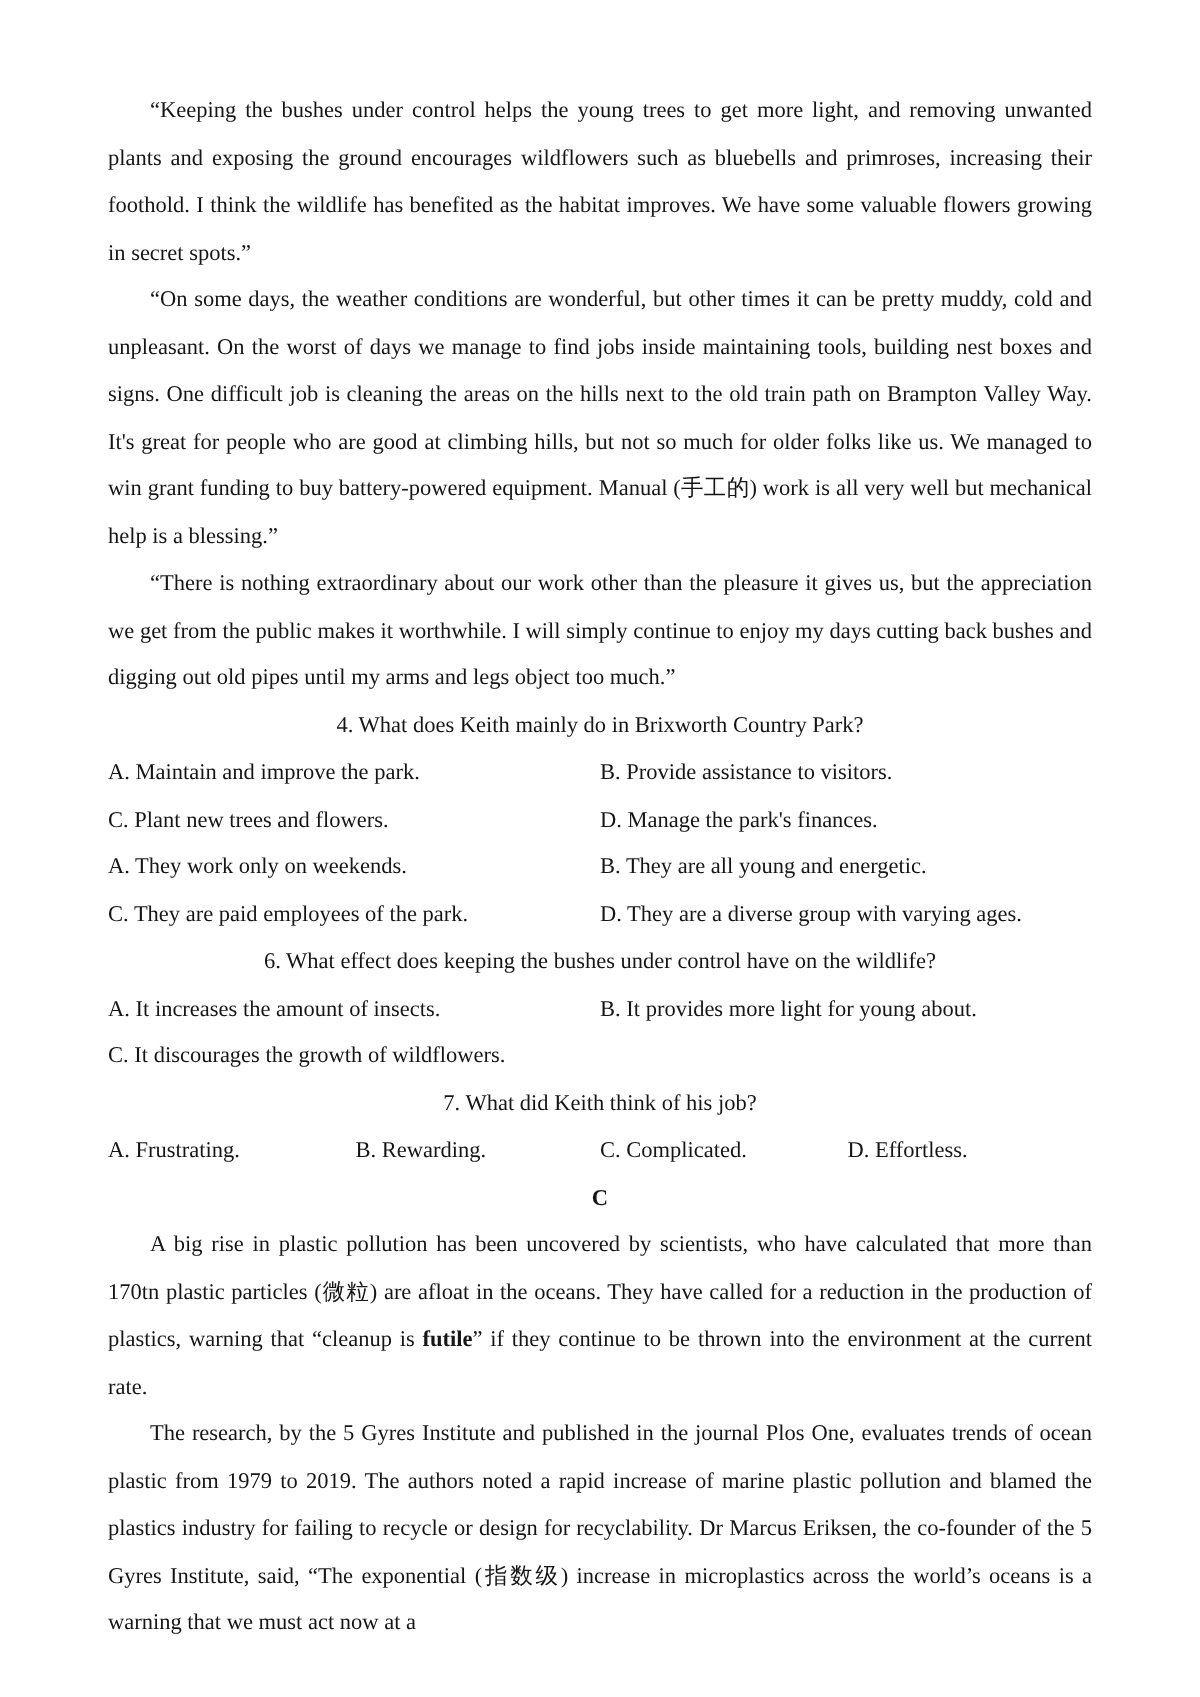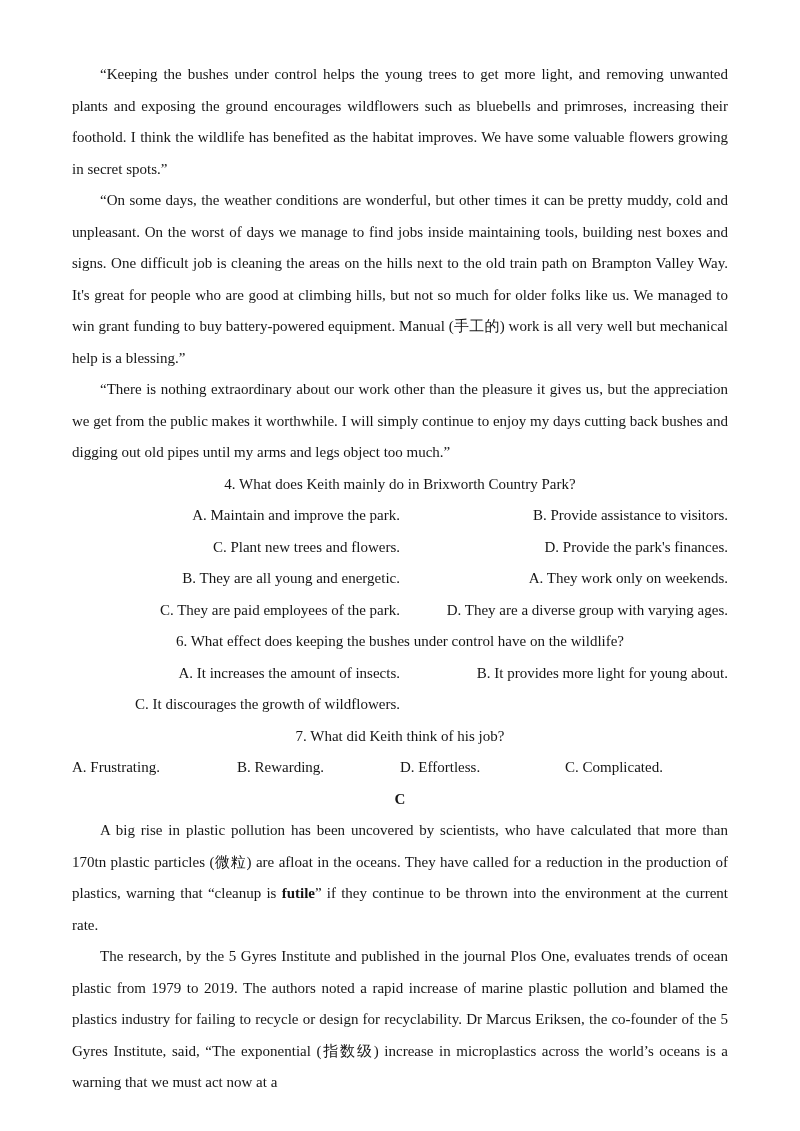--- a/index.html
+++ b/index.html
@@ -12,21 +12,21 @@
     font-family: "Liberation Serif", "DejaVu Serif", serif;
     font-size: 15px;
     overflow: hidden;
   }
   .page { padding: 59px 72px 0 72px; }
   .page p, .opts { margin: 0; line-height: 31.5px; }
   .para { text-align: justify; }
   .indent { text-indent: 28px; }
   .qline { text-align: center; }
   .opts { display: grid; }
-  .opts-2col { grid-template-columns: 328px 1fr; text-align: right; }
+  .opts-2col { grid-template-columns: 328px 1fr; }
   .opts-4col { grid-template-columns: 165px 163px 165px 1fr; }
   .opt { line-height: 31.5px; }
   .section-heading { text-align: center; font-weight: bold; }
   .futile { font-weight: bold; }
 </style>
 </head>
 <body>
 
 <div class="page">
 
@@ -35,43 +35,43 @@
 
   <p class="para indent">“On some days, the weather conditions are wonderful, but other times it can be pretty muddy, cold and unpleasant. On the worst of days we manage to find jobs inside maintaining tools, building nest boxes and signs. One difficult job is cleaning the areas on the hills next to the old train path on Brampton Valley Way. It's great for people who are good at climbing hills, but not so much for older folks like us. We managed to win grant funding to buy battery-powered equipment. Manual (手工的) work is all very well but mechanical help is a blessing.”</p>
 
   <p class="para indent">“There is nothing extraordinary about our work other than the pleasure it gives us, but the appreciation we get from the public makes it worthwhile. I will simply continue to enjoy my days cutting back bushes and digging out old pipes until my arms and legs object too much.”</p>
 
   <p class="qline"><span>4.</span> <span>What does Keith mainly do in Brixworth Country Park?</span></p>
   <div class="opts opts-2col">
     <div class="opt"><span>A.</span> <span>Maintain and improve the park.</span></div>
     <div class="opt"><span>B.</span> <span>Provide assistance to visitors.</span></div>
     <div class="opt"><span>C.</span> <span>Plant new trees and flowers.</span></div>
-    <div class="opt"><span>D.</span> <span>Provide the park's finances.</span></div>
+    <div class="opt"><span>D.</span> <span>Manage the park's finances.</span></div>
   </div>
 
   <div class="opts opts-2col">
+    <div class="opt"><span>A.</span> <span>They work only on weekends.</span></div>
     <div class="opt"><span>B.</span> <span>They are all young and energetic.</span></div>
-    <div class="opt"><span>A.</span> <span>They work only on weekends.</span></div>
     <div class="opt"><span>C.</span> <span>They are paid employees of the park.</span></div>
     <div class="opt"><span>D.</span> <span>They are a diverse group with varying ages.</span></div>
   </div>
 
   <p class="qline"><span>6.</span> <span>What effect does keeping the bushes under control have on the wildlife?</span></p>
   <div class="opts opts-2col">
     <div class="opt"><span>A.</span> <span>It increases the amount of insects.</span></div>
     <div class="opt"><span>B.</span> <span>It provides more light for young about.</span></div>
     <div class="opt"><span>C.</span> <span>It discourages the growth of wildflowers.</span></div>
   </div>
 
   <p class="qline"><span>7.</span> <span>What did Keith think of his job?</span></p>
   <div class="opts opts-4col">
     <div class="opt"><span>A.</span> <span>Frustrating.</span></div>
     <div class="opt"><span>B.</span> <span>Rewarding.</span></div>
+    <div class="opt"><span>C.</span> <span>Complicated.</span></div>
     <div class="opt"><span>D.</span> <span>Effortless.</span></div>
-    <div class="opt"><span>C.</span> <span>Complicated.</span></div>
   </div>
 
   <p class="section-heading">C</p>
 
   <p class="para indent"><span>A big rise in plastic pollution has been uncovered by scientists, who have calculated that more than 170tn plastic particles (微粒) are afloat in the oceans. They have called for a reduction in the production of plastics, warning that “cleanup is </span><span class="futile">futile</span><span>” if they continue to be thrown into the environment at the current rate.</span></p>
 
   <p class="para indent">The research, by the 5 Gyres Institute and published in the journal Plos One, evaluates trends of ocean plastic from 1979 to 2019. The authors noted a rapid increase of marine plastic pollution and blamed the plastics industry for failing to recycle or design for recyclability. Dr Marcus Eriksen, the co-founder of the 5 Gyres Institute, said, “The exponential (指数级) increase in microplastics across the world’s oceans is a warning that we must act now at a</p>
 
 </div>
 

